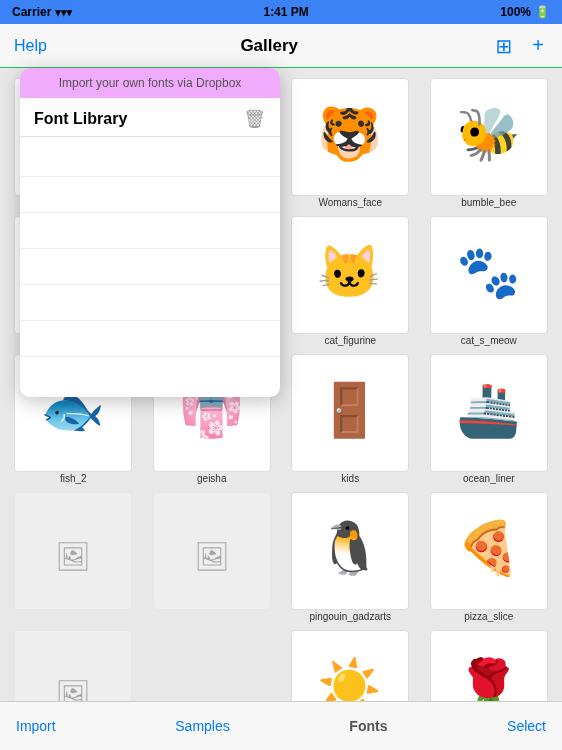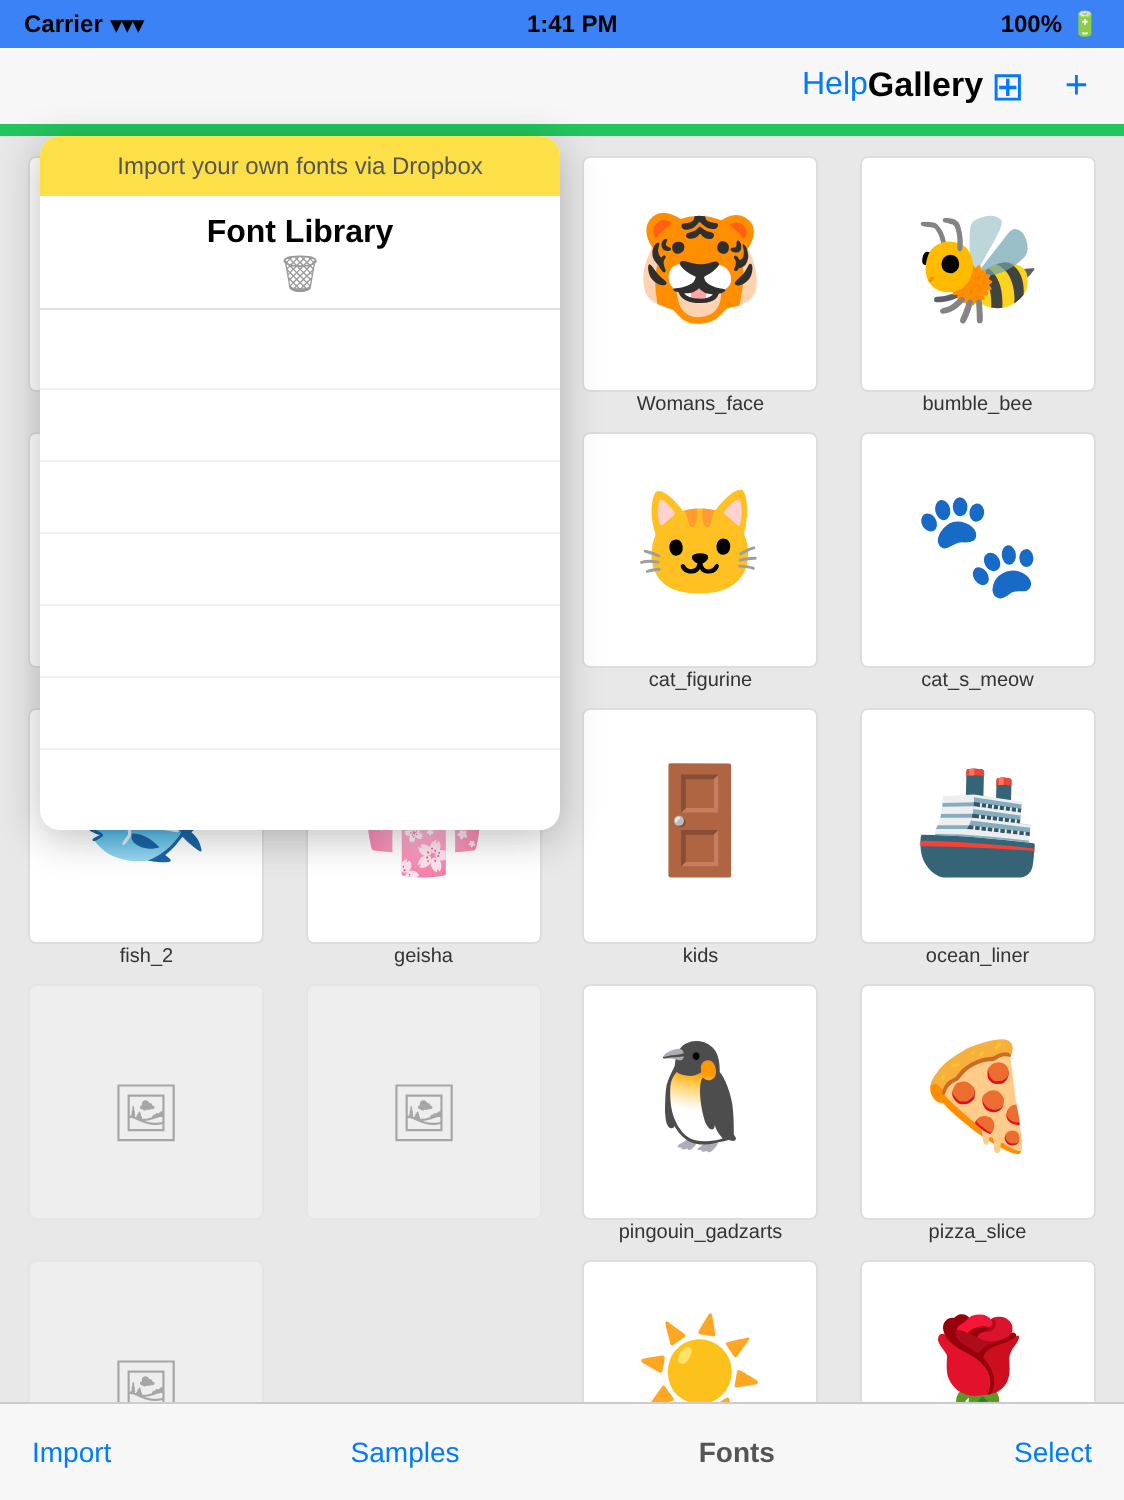--- a/index.html
+++ b/index.html
@@ -23,24 +23,24 @@
       font-size: 12px;
       font-weight: 600;
     }
     .status-left { display: flex; align-items: center; gap: 4px; }
     .status-right { display: flex; align-items: center; gap: 4px; }
     .wifi-icon { font-size: 11px; }
 
     
     .nav-bar {
       display: flex;
-      justify-content: flex-end;
+      justify-content: space-between;
       align-items: center;
       background: #f7f7f7;
-      border-bottom: 6px solid #22c55e;
+      border-bottom: 1px solid #22c55e;
       padding: 6px 14px;
       height: 44px;
     }
     .nav-title {
       font-size: 17px;
       font-weight: 600;
       color: #000;
     }
     .nav-help {
       font-size: 16px;
@@ -130,33 +130,32 @@
       top: 68px;
       left: 20px;
       width: 260px;
       background: #fff;
       border-radius: 10px;
       box-shadow: 0 4px 20px rgba(0,0,0,0.25);
       z-index: 100;
       overflow: hidden;
     }
     .popup-import-hint {
-      background: #fde047;
+      background: #f0abfc;
       padding: 8px 12px;
       font-size: 12px;
       color: #555;
       text-align: center;
     }
     .popup-header {
       display: flex;
       justify-content: space-between;
       align-items: center;
       padding: 10px 14px 6px 14px;
       border-bottom: 1px solid #e0e0e0;
-      flex-direction: column;
     }
     .popup-title {
       font-size: 16px;
       font-weight: 700;
       color: #000;
     }
     .popup-trash {
       font-size: 18px;
       color: #999;
       cursor: pointer;

